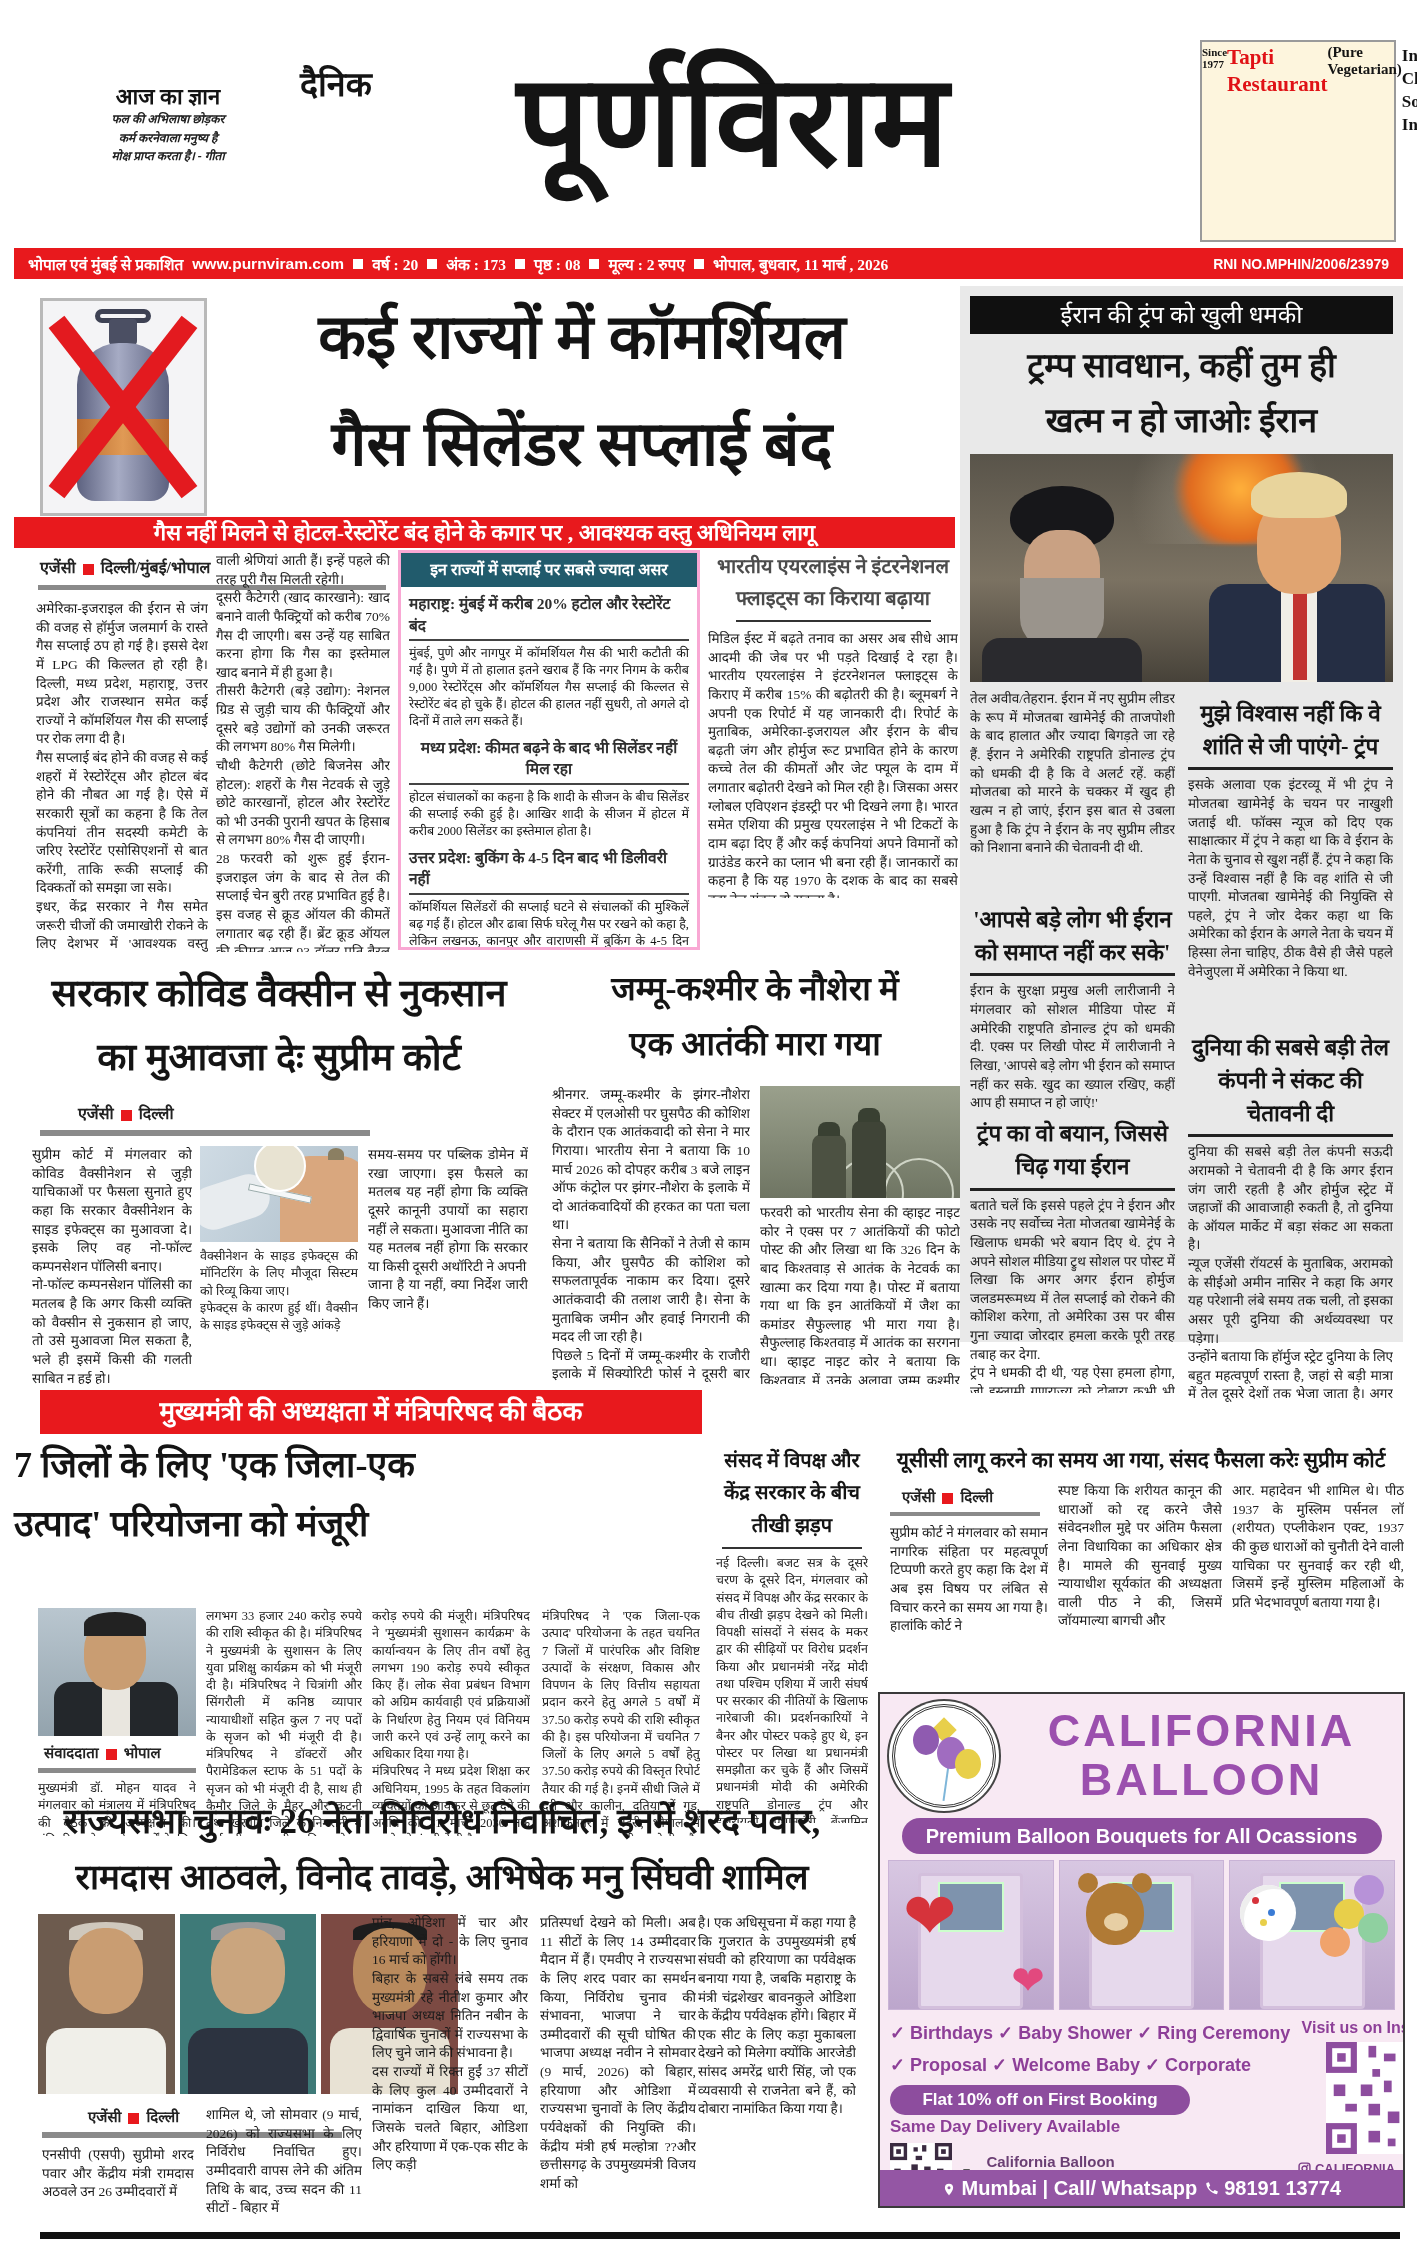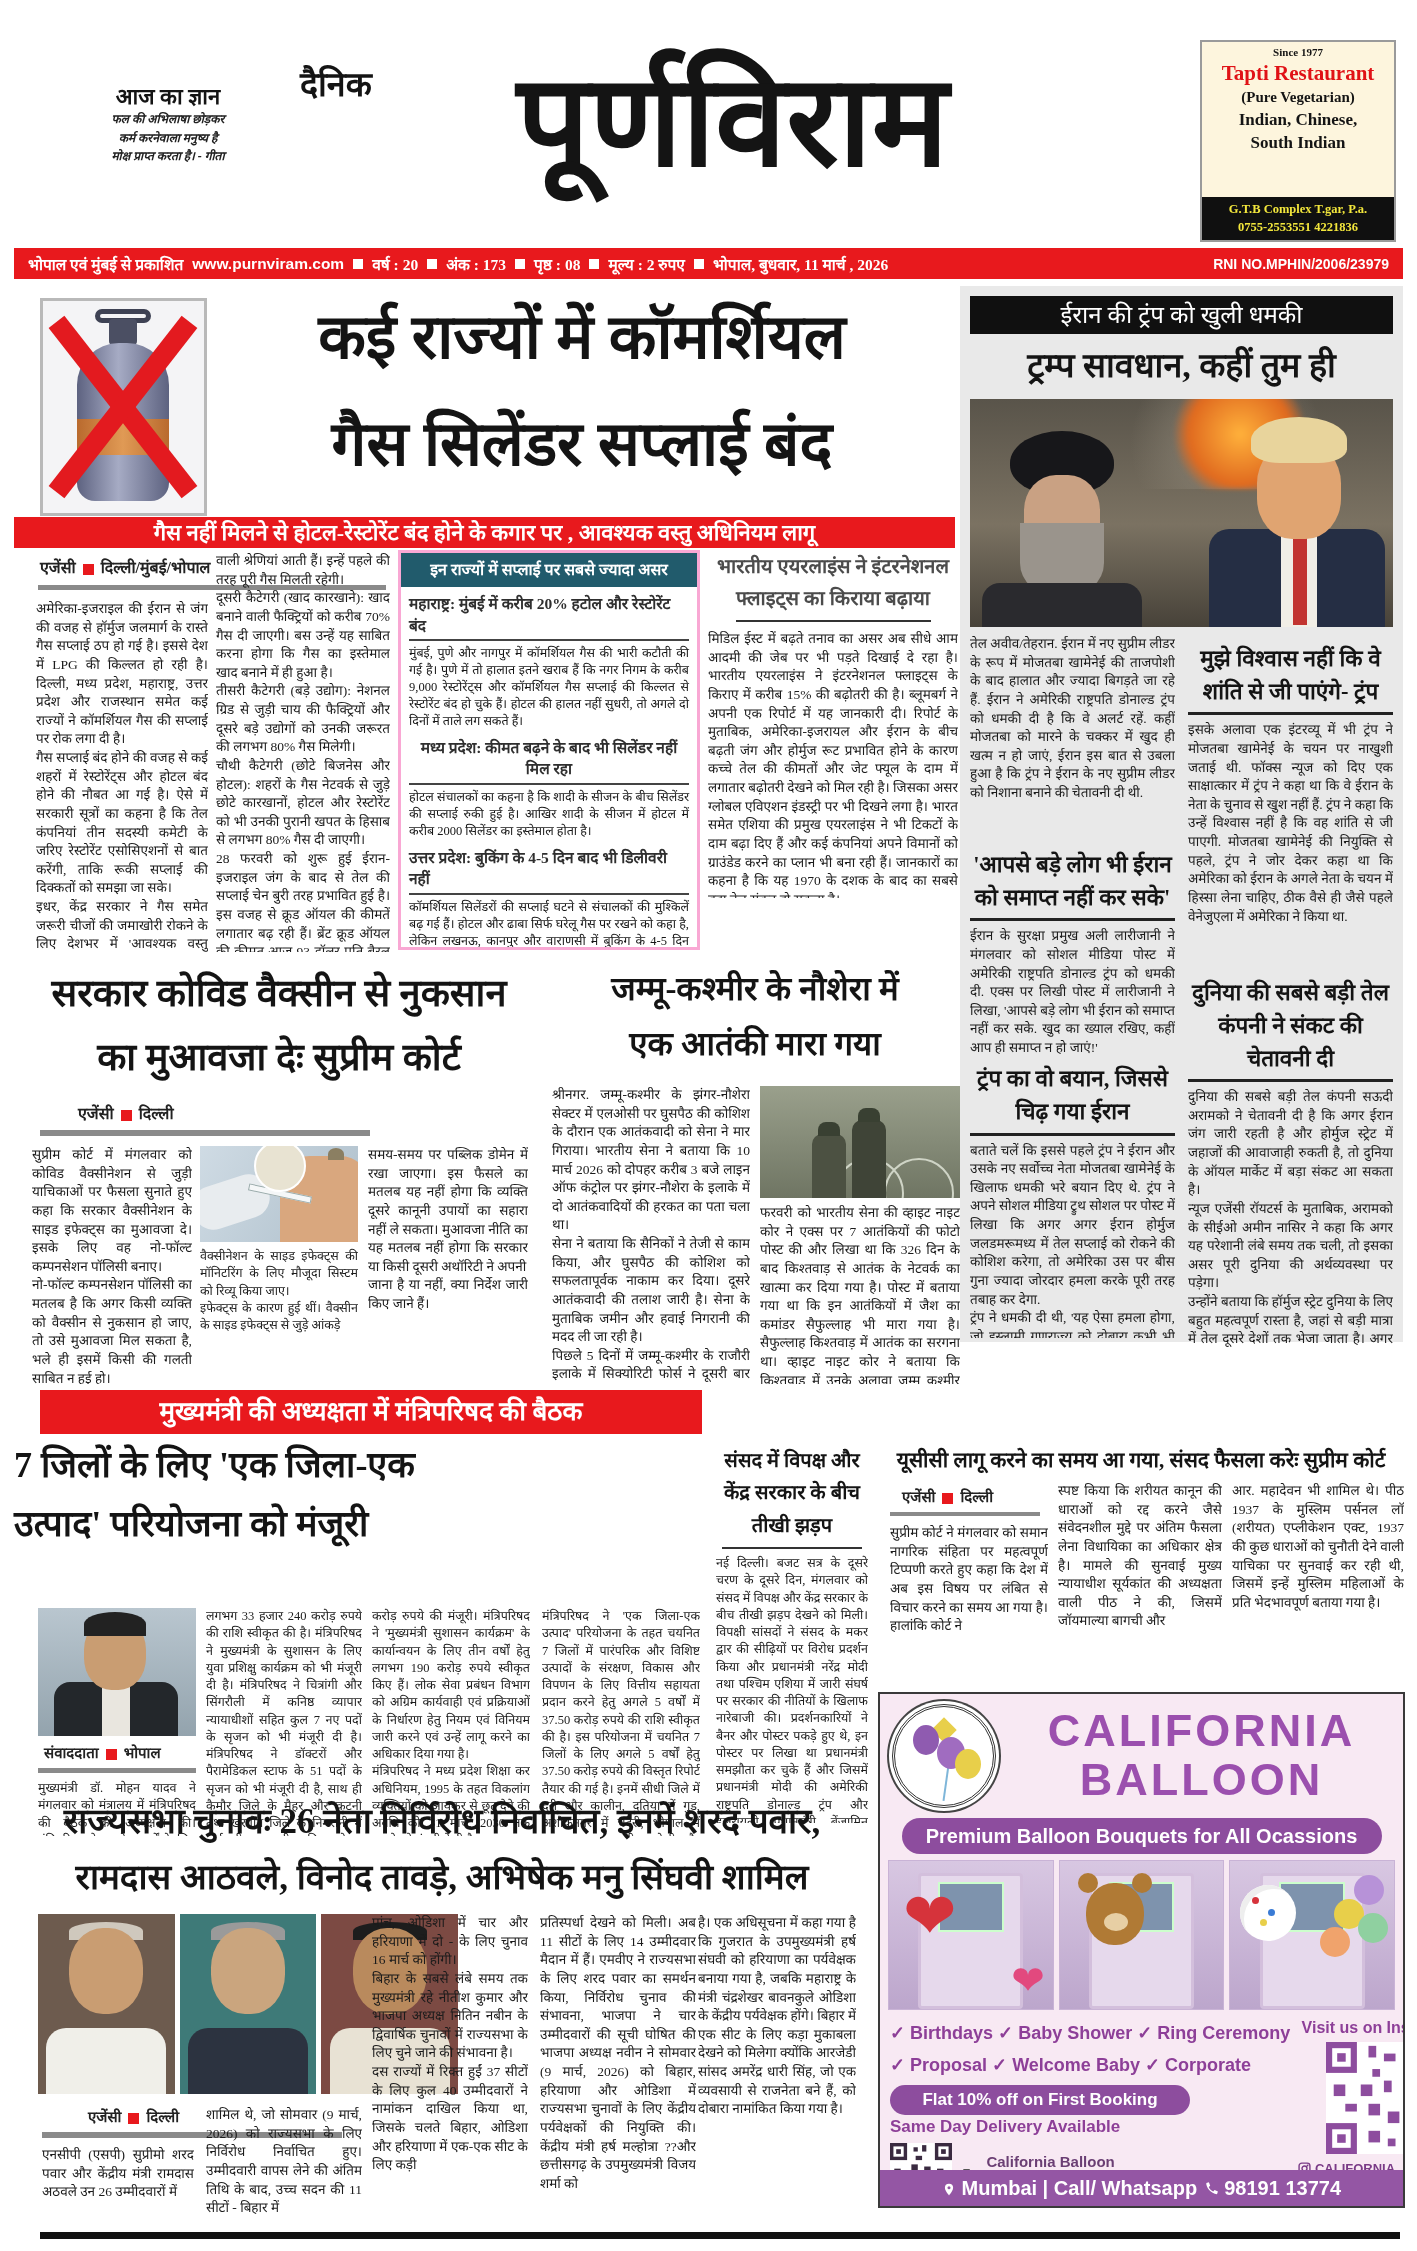--- a/index.html
+++ b/index.html
@@ -18,21 +18,21 @@
   .sq{display:inline-block;width:11px;height:11px;background:var(--red);margin:0 7px;vertical-align:middle}
   .byline{font-weight:bold;font-size:16px;color:#222}
   .subhd{font-weight:bold;text-align:center;line-height:1.45;border-bottom:3px solid #222;padding-bottom:4px;margin:8px 0 6px}
   .sans{font-family:"Liberation Sans",sans-serif}
   
   #gyan{left:48px;top:80px;width:240px;text-align:center}
   #gyan .t{font-size:22px;font-weight:bold}
   #gyan .l{font-size:12px;font-weight:bold;font-style:italic;line-height:1.55;color:#222}
   #daily{left:300px;top:60px;font-size:34px;font-weight:bold}
   #mast{left:265px;top:30px;width:935px;font-size:128px;font-weight:bold;text-align:center;line-height:1.45}
-  #tapti{left:1200px;top:40px;width:196px;height:202px;background:#fdf5dd;border:2px solid #9a9a9a;text-align:center;font-family:"Liberation Serif",serif;display:flex;flex-direction:column}
+  #tapti{left:1200px;top:40px;width:196px;height:202px;background:#fdf5dd;border:2px solid #9a9a9a;font-family:"Liberation Serif",serif;display:flex;flex-direction:row}
   #tapti .since{font-size:11px;font-weight:bold;margin-top:4px}
   #tapti .nm{color:#e01216;font-size:21px;font-weight:bold;line-height:1.3;margin-top:2px}
   #tapti .veg{font-size:15px;font-weight:bold;margin-top:2px}
   #tapti .cu{font-size:17px;font-weight:bold;line-height:1.35;margin-top:3px}
   #tapti .addr{margin-top:auto;background:#101010;color:#f3e73c;font-size:12.5px;font-weight:bold;line-height:1.5;padding:3px 2px}
   
   #datestrip{left:14px;top:248px;width:1389px;height:31px;background:var(--red);color:#fff;display:flex;align-items:center;font-weight:bold;font-size:15.5px;padding:0 14px;gap:9px;white-space:nowrap;overflow:hidden}
   #datestrip .ws{display:inline-block;width:10px;height:10px;background:#fff}
   #datestrip .rni{margin-left:auto;font-family:"Liberation Sans",sans-serif;font-size:14px}
   
@@ -277,20 +277,21 @@
 
   <div class="abs" id="airl">
     <div class="h">भारतीय एयरलाइंस ने इंटरनेशनल फ्लाइट्स का किराया बढ़ाया</div>
     <div class="r"></div>
     <div class="jt" style="height:268px">मिडिल ईस्ट में बढ़ते तनाव का असर अब सीधे आम आदमी की जेब पर भी पड़ते दिखाई दे रहा है। भारतीय एयरलाइंस ने इंटरनेशनल फ्लाइट्स के किराए में करीब 15% की बढ़ोतरी की है। ब्लूमबर्ग ने अपनी एक रिपोर्ट में यह जानकारी दी। रिपोर्ट के मुताबिक, अमेरिका-इजरायल और ईरान के बीच बढ़ती जंग और होर्मुज रूट प्रभावित होने के कारण कच्चे तेल की कीमतों और जेट फ्यूल के दाम में लगातार बढ़ोतरी देखने को मिल रही है। जिसका असर ग्लोबल एविएशन इंडस्ट्री पर भी दिखने लगा है। भारत समेत एशिया की प्रमुख एयरलाइंस ने भी टिकटों के दाम बढ़ा दिए हैं और कई कंपनियां अपने विमानों को ग्राउंडेड करने का प्लान भी बना रही हैं। जानकारों का कहना है कि यह 1970 के दशक के बाद का सबसे बड़ा तेल संकट हो सकता है।</div>
   </div>
 
   <div class="abs" id="iran">
     <div class="blackbar kick">ईरान की ट्रंप को खुली धमकी</div>
     <div class="h1">ट्रम्प सावधान, कहीं तुम ही</div>
+    <div class="h2">खत्म न हो जाओः ईरान</div>
     <div id="iran-photo">
       <div class="smoke"></div>
         <div class="fire"></div>
       <div class="fig" id="cleric">
           <div class="turban"></div>
           <div class="face"></div>
           <div class="beard"></div>
           <div class="robe"></div>
         </div>
       <div class="fig" id="trump">

